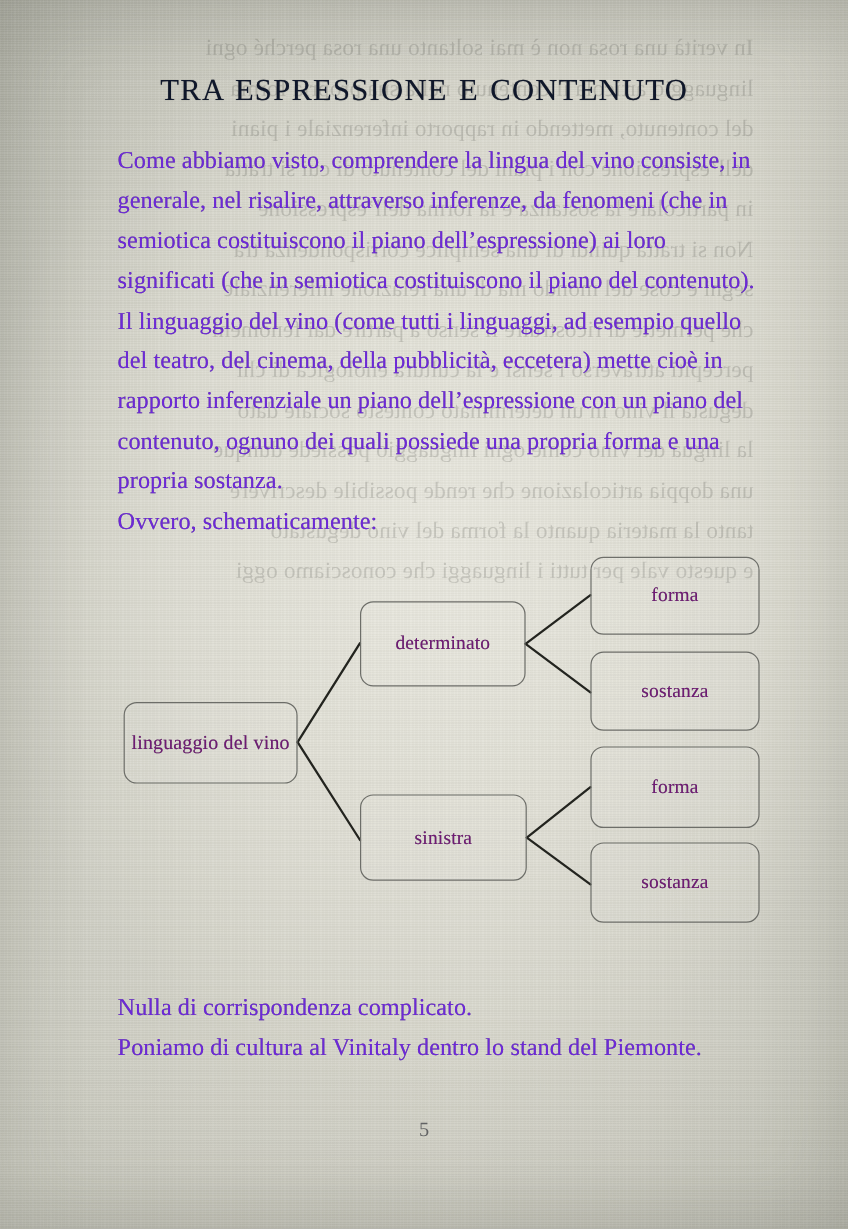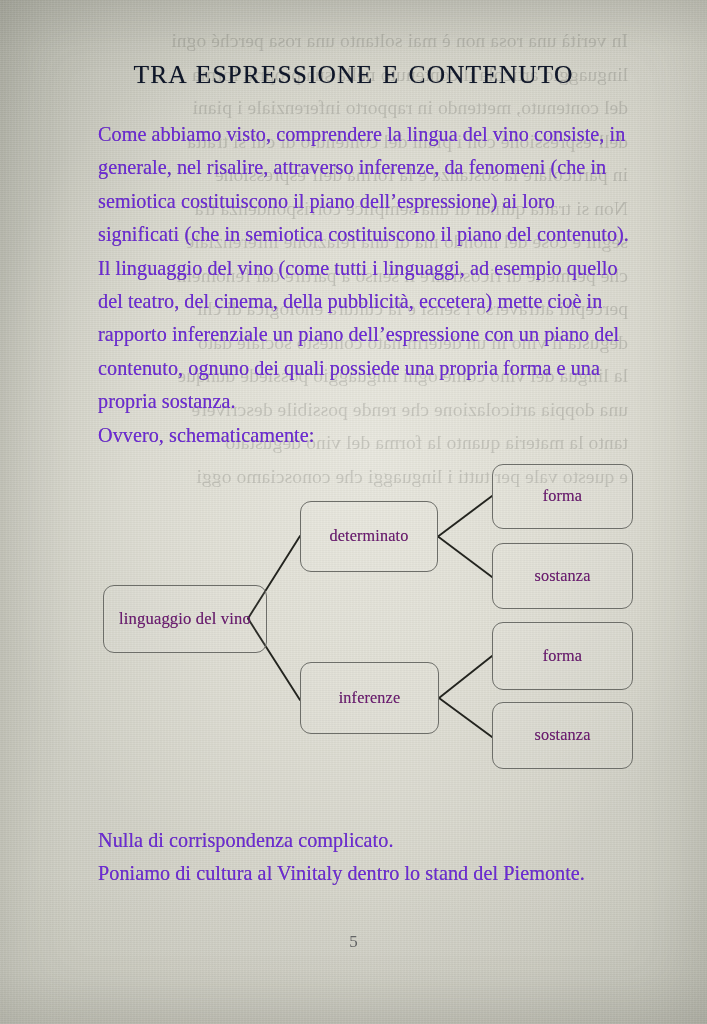--- a/index.html
+++ b/index.html
@@ -170,21 +170,21 @@
 
   .node-label {
     font-family: "Liberation Serif", "DejaVu Serif", serif;
     font-size: 16.2px;
     color: #701a75;
     text-shadow: 0 0 0.5px rgba(28,29,34,0.5);
     letter-spacing: 0.15px;
     white-space: nowrap;
   }
 
-  #node-root       { left: 103px; top: 585px; width: 164px; height: 68px; }
+  #node-root       { left: 103px; top: 585px; width: 145px; height: 68px; }
   #node-espressione{ left: 300px; top: 501px; width: 138px; height: 71px; }
   #node-contenuto  { left: 300px; top: 662px; width: 139px; height: 72px; }
   #node-e-forma    { left: 492px; top: 464px; width: 141px; height: 65px; }
   #node-e-sostanza { left: 492px; top: 543px; width: 141px; height: 66px; }
   #node-c-forma    { left: 492px; top: 622px; width: 141px; height: 68px; }
   #node-c-sostanza { left: 492px; top: 702px; width: 141px; height: 67px; }
 
   #node-root .node-label { font-size: 16.6px; }
 
   
@@ -250,21 +250,21 @@
 
       <div class="node" id="node-root">
         <span class="node-label">linguaggio del vino</span>
       </div>
 
       <div class="node" id="node-espressione">
         <span class="node-label">determinato</span>
       </div>
 
       <div class="node" id="node-contenuto">
-        <span class="node-label">inferenze</span>
+        <span class="node-label">sinistra</span>
       </div>
 
       <div class="node" id="node-e-forma">
         <span class="node-label">forma</span>
       </div>
 
       <div class="node" id="node-e-sostanza">
         <span class="node-label">sostanza</span>
       </div>
 

